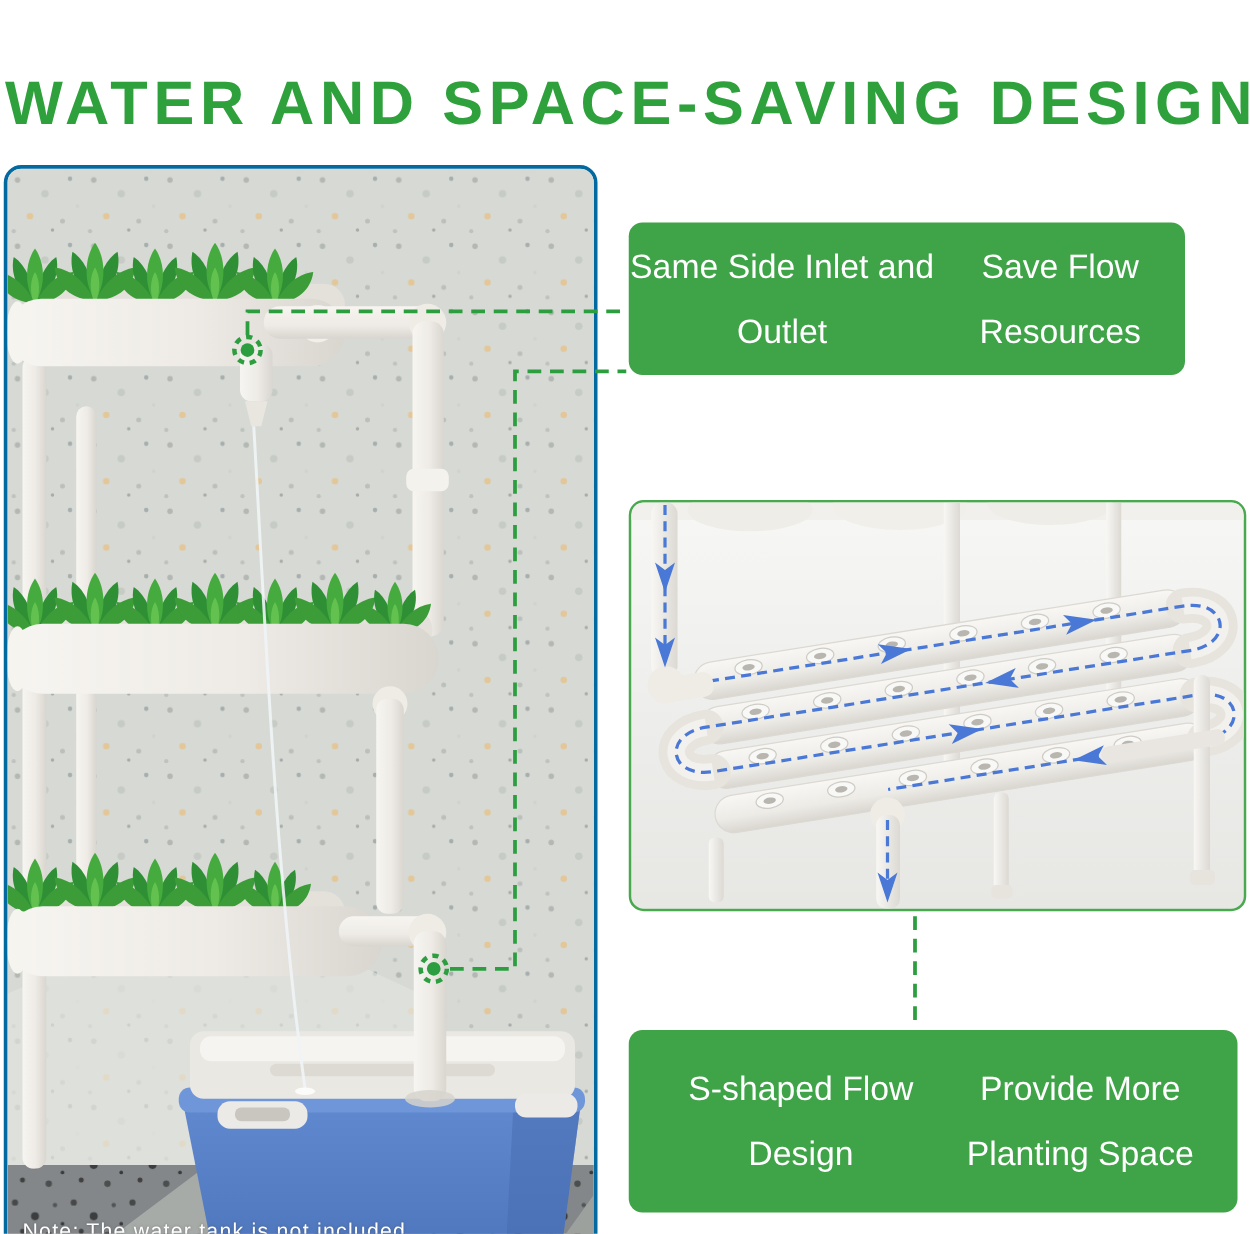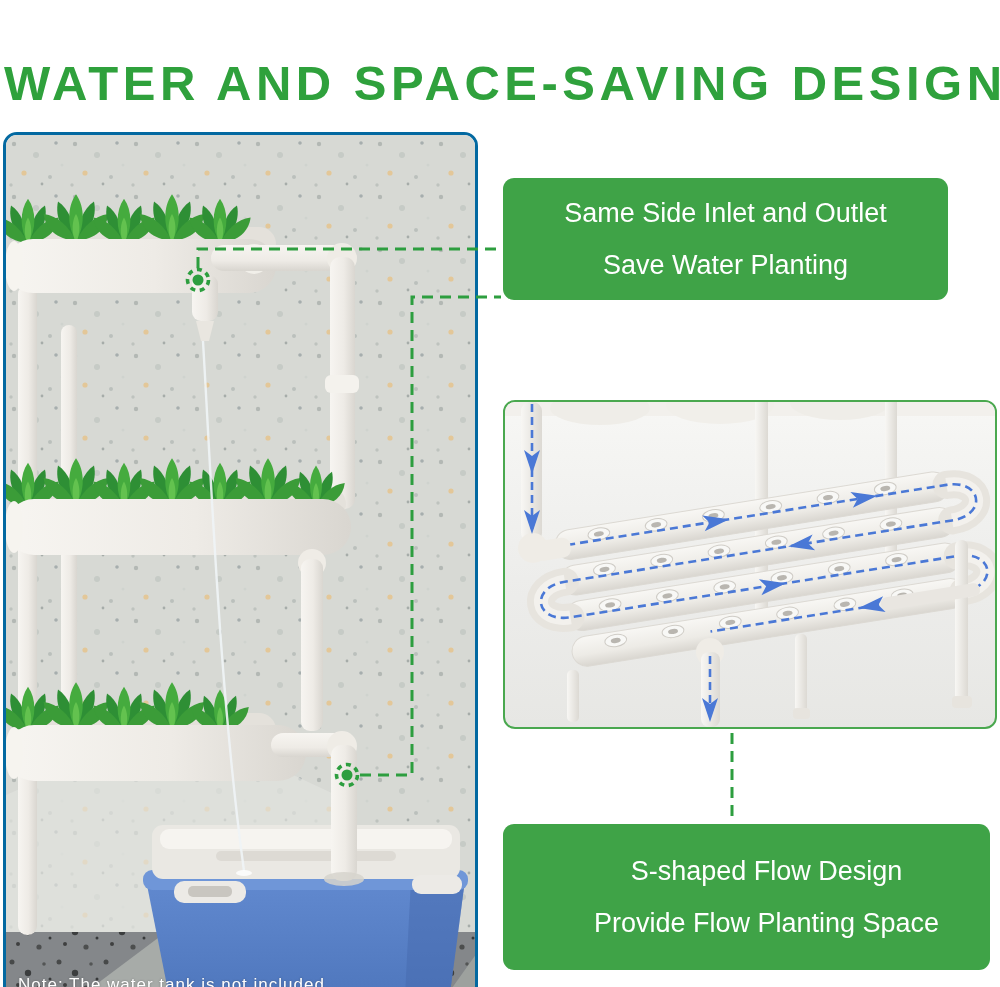--- a/index.html
+++ b/index.html
@@ -8,21 +8,21 @@
   .page{position:absolute;inset:0;margin-top:32px;}
   .title{position:absolute;top:-6px;left:4px;width:996px;
          font-size:49px;font-weight:bold;letter-spacing:4.5px;
          color:#2fa13c;white-space:nowrap;line-height:1.0;}
   .photo{position:absolute;left:3px;top:100px;width:475px;height:885px;margin:0;
          border:3px solid #0369a1;border-radius:14px;overflow:hidden;box-sizing:border-box;}
   .photo svg{display:block;}
   .note{position:absolute;left:12px;top:840px;color:#ffffff;font-size:17px;
         letter-spacing:1px;text-shadow:0 0 2px rgba(60,60,60,.5);}
   .callout{position:absolute;background:#3fa347;border-radius:11px;color:#ffffff;
-           display:flex;flex-direction:column;justify-content:center;align-items:center;
+           display:flex;justify-content:center;align-items:center;
            font-size:27px;line-height:52px;text-align:center;}
   .callout-1{left:503px;top:146px;width:445px;height:122px;}
   .callout-2{left:503px;top:792px;width:447px;height:146px;padding-left:40px;}
   .inset{position:absolute;left:503px;top:368px;width:494px;height:329px;margin:0;
          border:2px solid #4aa84f;border-radius:12px;overflow:hidden;box-sizing:border-box;
          background:linear-gradient(180deg,#f7f7f5 0%,#ececea 60%,#e7e7e4 100%);}
   .overlay{position:absolute;inset:0;pointer-events:none;}
 </style>
 </head>
 <body>
@@ -145,21 +145,21 @@
       <ellipse cx="338" cy="744" rx="20" ry="7" fill="#d6d3cd" opacity="0.85"></ellipse>
 
       <path d="M197,206 C206,360 214,560 238,736" stroke="#f0f4f6" stroke-width="2.4" fill="none" opacity="0.9"></path>
       <ellipse cx="238" cy="738" rx="8" ry="3" fill="#ffffff" opacity="0.8"></ellipse>
     </svg>
     <div class="note">Note: The water tank is not included.</div>
   </figure>
 
   <div class="callout callout-1">
     <div>Same Side Inlet and Outlet</div>
-    <div>Save Water Planting</div>
+    <div>Save Flow Resources</div>
   </div>
 
   <figure class="inset">
     <svg width="490" height="325" viewBox="0 0 490 325">
       <defs>
         <linearGradient id="pg2" x1="0" y1="0" x2="0" y2="1">
           <stop offset="0" stop-color="#f8f7f4"></stop>
             <stop offset="0.6" stop-color="#edebe6"></stop>
             <stop offset="1" stop-color="#d9d6d0"></stop>
         </linearGradient>
@@ -282,21 +282,21 @@
       <rect x="290" y="232" width="12" height="82" rx="5" fill="url(#pg2v)"></rect>
       <rect x="288" y="306" width="17" height="11" rx="4" fill="#e7e4de"></rect>
       <rect x="450" y="138" width="13" height="164" rx="6" fill="url(#pg2v)"></rect>
       <rect x="447" y="294" width="20" height="12" rx="4" fill="#e7e4de"></rect>
       <rect x="376" y="196" width="100" height="13" rx="6" transform="rotate(-9 376 202)" fill="#e9e6e1"></rect>
     </svg>
   </figure>
 
   <div class="callout callout-2">
     <div>S-shaped Flow Design</div>
-    <div>Provide Flow Planting Space</div>
+    <div>Provide More Planting Space</div>
   </div>
 
   <svg class="overlay" width="1000" height="987" viewBox="0 0 1000 987">
     <g stroke="#2d9e3f" stroke-width="3" fill="none" stroke-dasharray="11 7">
       <path d="M198,236 L198,217 L501,217"></path>
       <path d="M360,743 L412,743 L412,265 L501,265"></path>
       <path d="M732,701 L732,789"></path>
     </g>
     <g>
       <circle cx="198" cy="248" r="10.5" fill="none" stroke="#2d9e3f" stroke-width="3.6" stroke-dasharray="5 4.6"></circle>

